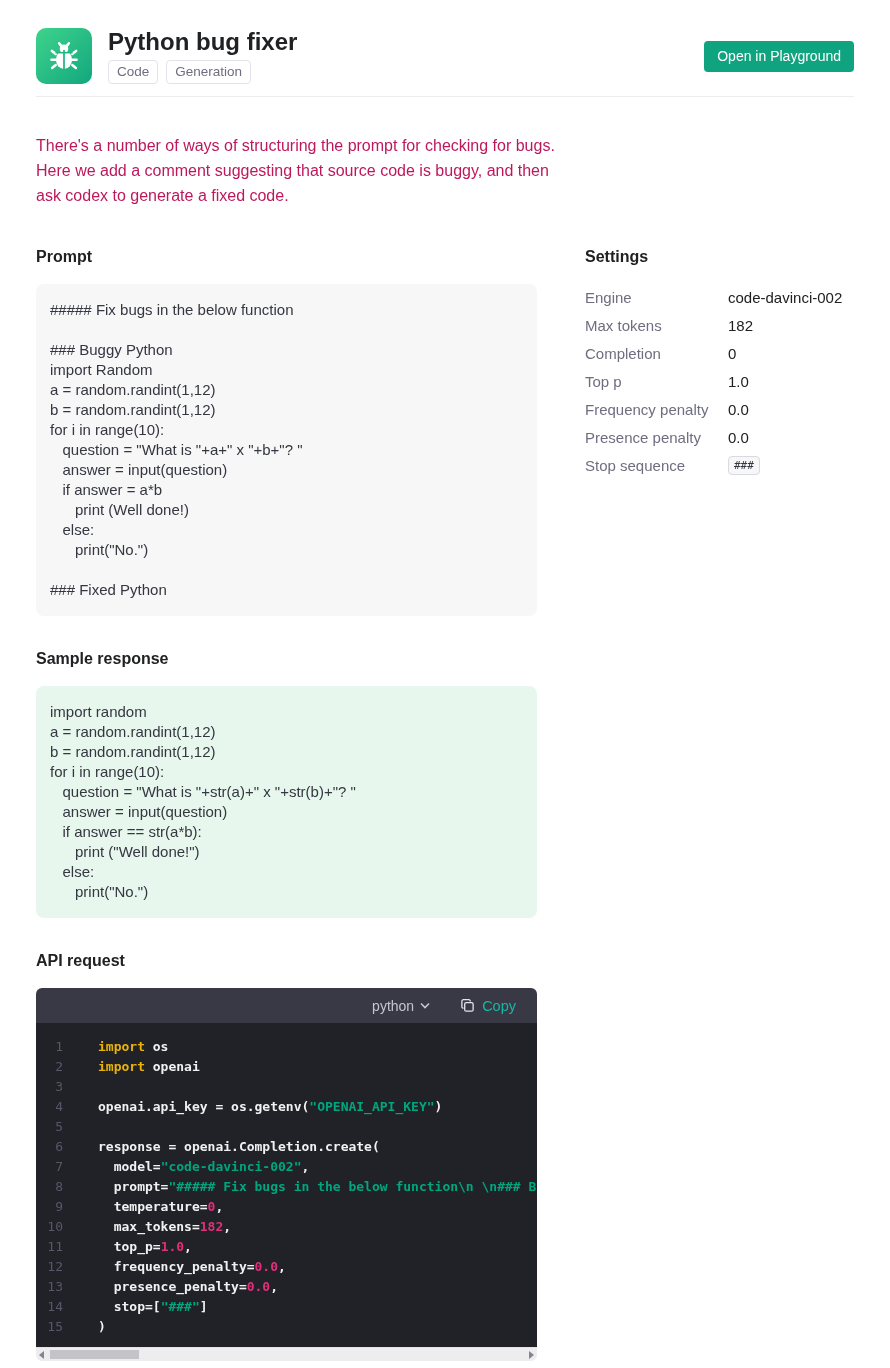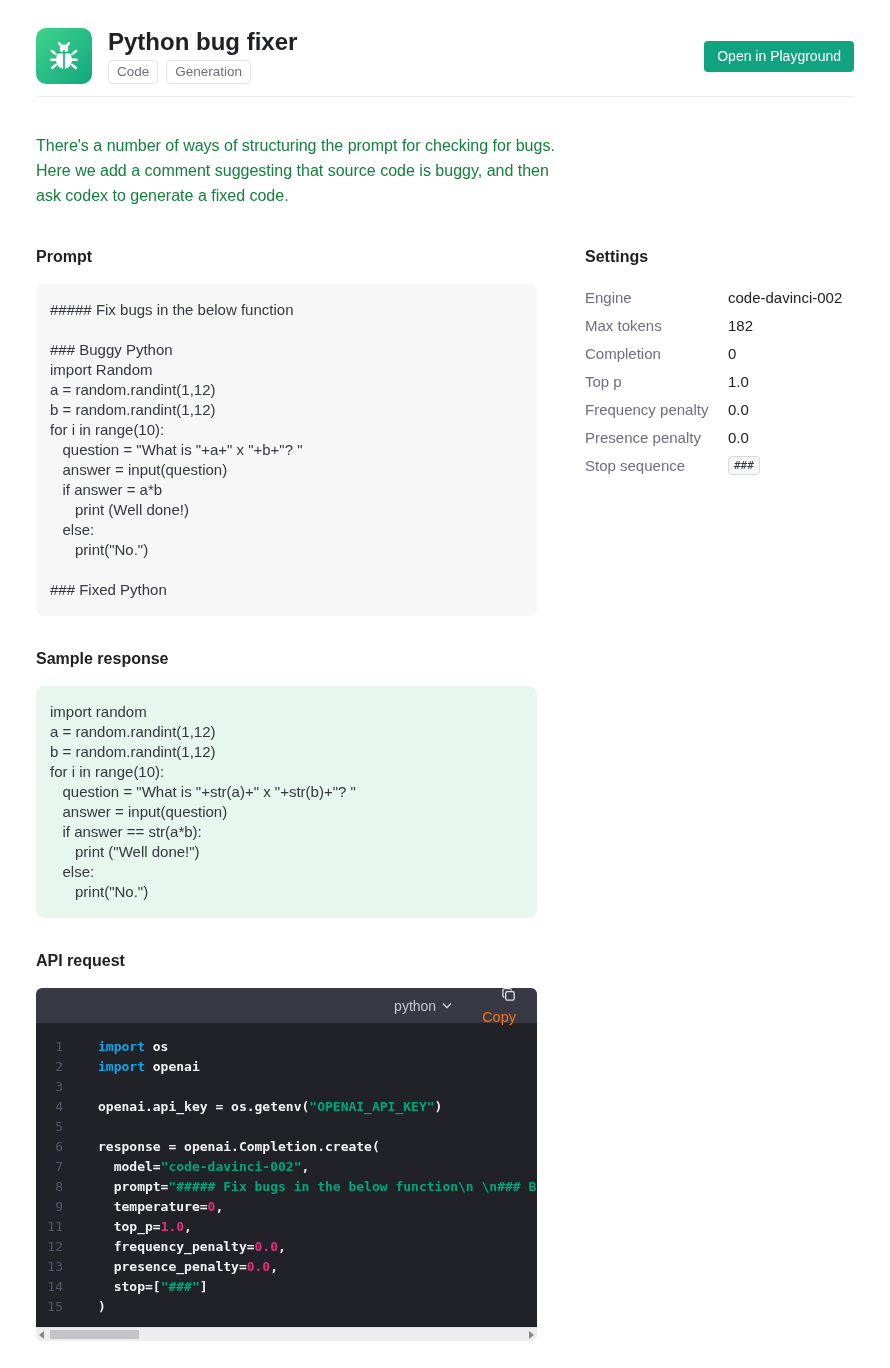--- a/index.html
+++ b/index.html
@@ -30,21 +30,21 @@
     margin-left: auto; align-self: center;
     background: #10a37f; color: #fff; border: none; border-radius: 4px;
     padding: 8px 13px; font-size: 14px; font-family: inherit; cursor: pointer;
     line-height: 15px;
   }
   .header-rule { border: none; border-top: 1px solid #ececf1; margin: 12px 0 0; }
 
   
   .description {
     margin: 36px 0 0; max-width: 532px;
-    font-size: 16px; line-height: 25px; color: #15803d;
+    font-size: 16px; line-height: 25px; color: #be185d;
   }
 
   
   .main-grid { display: grid; grid-template-columns: 501px 1fr; column-gap: 48px; margin-top: 40px; }
 
   .section-heading { font-size: 16px; font-weight: 700; margin: 0 0 18px; line-height: 18px; }
   .section { margin-top: 0; }
   .section + .section { margin-top: 34px; }
 
   .code-card {
@@ -72,34 +72,33 @@
     background: #383944; height: 35px;
     display: flex; align-items: center; justify-content: flex-end; gap: 18px;
     padding: 0 15px;
   }
   .lang-select {
     display: flex; align-items: center; gap: 6px;
     color: #c5c5d2; font-size: 14px; cursor: pointer; background: none; border: none;
     font-family: inherit;
   }
   .copy-btn {
-    display: flex; align-items: flex-end; gap: 7px;
-    color: #f97316; font-size: 14.5px; cursor: pointer; background: none; border: none;
+    display: flex; align-items: flex-start; gap: 7px;
+    color: #14b8a6; font-size: 14.5px; cursor: pointer; background: none; border: none;
     font-family: inherit;
-    flex-direction: column;
   }
   .api-body {
     background: #212228; padding: 14px 0 10px;
     font-family: "DejaVu Sans Mono", monospace; font-size: 13px; line-height: 20px;
     overflow: hidden;
   }
   .code-line { display: flex; height: 20px; white-space: pre; overflow: hidden; }
   .line-no { width: 27px; flex: none; text-align: right; color: #565869; font-weight: 400; }
   .line-code { flex: none; margin-left: 35px; font-weight: 700; color: #f1f1f3; }
-  .tok-kw { color: #0ea5e9; }
+  .tok-kw { color: #eab308; }
   .tok-str { color: #00a67d; }
   .tok-num { color: #df3079; }
   .tok-plain { color: #f1f1f3; }
 
   
   .h-scrollbar {
     height: 14px; background: #ededef; border-top: 1px solid #e3e3e6;
     position: relative; display: flex; align-items: center; justify-content: space-between;
     padding: 0 3px;
   }
@@ -206,20 +205,21 @@
           <div class="api-body">
               <div class="code-line"><span class="line-no">1</span><span class="line-code"><span class="tok-kw">import</span><span class="tok-plain"> os</span></span></div>
               <div class="code-line"><span class="line-no">2</span><span class="line-code"><span class="tok-kw">import</span><span class="tok-plain"> openai</span></span></div>
               <div class="code-line"><span class="line-no">3</span><span class="line-code"></span></div>
               <div class="code-line"><span class="line-no">4</span><span class="line-code"><span class="tok-plain">openai.api_key = os.getenv(</span><span class="tok-str">"OPENAI_API_KEY"</span><span class="tok-plain">)</span></span></div>
               <div class="code-line"><span class="line-no">5</span><span class="line-code"></span></div>
               <div class="code-line"><span class="line-no">6</span><span class="line-code"><span class="tok-plain">response = openai.Completion.create(</span></span></div>
               <div class="code-line"><span class="line-no">7</span><span class="line-code"><span class="tok-plain">  model=</span><span class="tok-str">"code-davinci-002"</span><span class="tok-plain">,</span></span></div>
               <div class="code-line"><span class="line-no">8</span><span class="line-code"><span class="tok-plain">  prompt=</span><span class="tok-str">"##### Fix bugs in the below function\n \n### Buggy Python\nimport Random\na = random.randint(1,12)\nb = random.randint(1,12)</span></span></div>
               <div class="code-line"><span class="line-no">9</span><span class="line-code"><span class="tok-plain">  temperature=</span><span class="tok-num">0</span><span class="tok-plain">,</span></span></div>
+              <div class="code-line"><span class="line-no">10</span><span class="line-code"><span class="tok-plain">  max_tokens=</span><span class="tok-num">182</span><span class="tok-plain">,</span></span></div>
               <div class="code-line"><span class="line-no">11</span><span class="line-code"><span class="tok-plain">  top_p=</span><span class="tok-num">1.0</span><span class="tok-plain">,</span></span></div>
               <div class="code-line"><span class="line-no">12</span><span class="line-code"><span class="tok-plain">  frequency_penalty=</span><span class="tok-num">0.0</span><span class="tok-plain">,</span></span></div>
               <div class="code-line"><span class="line-no">13</span><span class="line-code"><span class="tok-plain">  presence_penalty=</span><span class="tok-num">0.0</span><span class="tok-plain">,</span></span></div>
               <div class="code-line"><span class="line-no">14</span><span class="line-code"><span class="tok-plain">  stop=[</span><span class="tok-str">"###"</span><span class="tok-plain">]</span></span></div>
               <div class="code-line"><span class="line-no">15</span><span class="line-code"><span class="tok-plain">)</span></span></div>
             </div>
           <div class="h-scrollbar">
             <span class="sb-arrow left"></span>
             <span class="sb-thumb"></span>
             <span class="sb-arrow right"></span>

